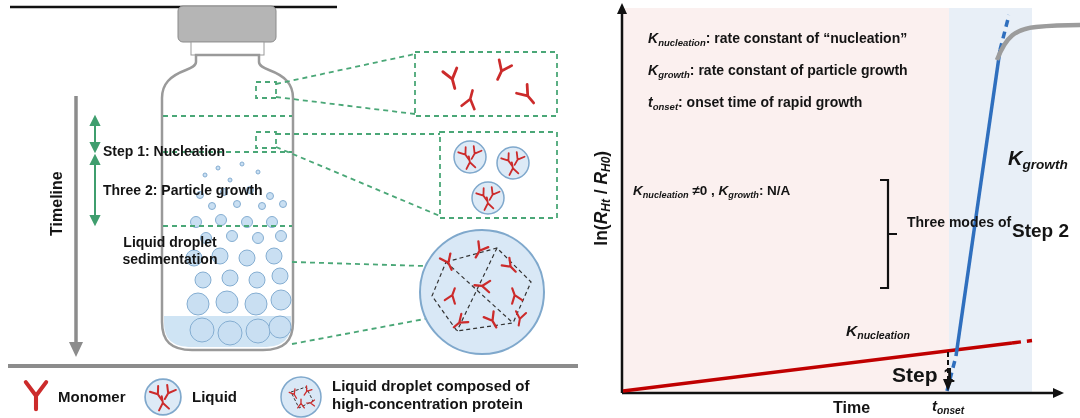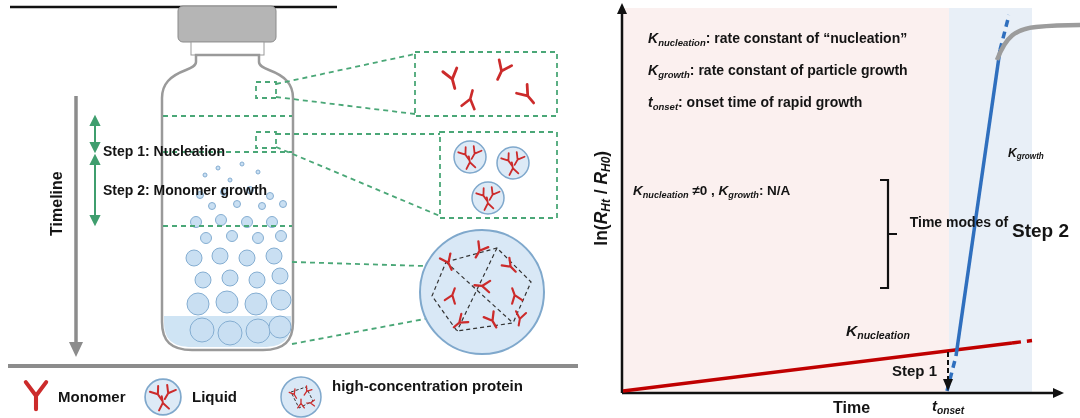--- a/index.html
+++ b/index.html
@@ -186,28 +186,33 @@
       </g>
 
       <path d="M880,180 L888,180 L888,288 L880,288 M888,234 L897,234" stroke="#111" stroke-width="2.2" fill="none"></path>
     </g>
   </svg>
 
   <div class="txt center" style="left:-4px; top:194px; width:122px; font-size:16px; transform:rotate(-90deg);">Timeline</div>
 
   <div class="txt" style="left:103px; top:124px; font-size:14px;margin-top:19px;">Step 1: Nucleation</div>
 
-  <div class="txt" style="left:103px; top:182px; font-size:14px;">Step 2: Monomer growth</div>
-
+  <div class="txt" style="left:103px; top:182px; font-size:14px;">Three 2: Particle growth</div>
+
+  <div class="txt center" style="left:95px; top:234px; width:150px; font-size:14px;">
+    <div>Liquid droplet</div>
+    <div>sedimentation</div>
+  </div>
 
   <div class="txt" style="left:58px; top:388px; font-size:15px;">Monomer</div>
 
   <div class="txt" style="left:192px; top:388px; font-size:15px;">Liquid</div>
 
   <div class="txt" style="left:332px; top:377px; font-size:15px;">
+    <div>Liquid droplet composed of</div>
     <div>high-concentration protein</div>
   </div>
 
   <div class="txt center" style="left:492px; top:187px; width:220px; font-size:17.5px; transform:rotate(-90deg);">
     <span>ln(</span><span class="it">R</span><span class="sub">Ht</span><span> / </span><span class="it">R</span><span class="sub">H0</span><span>)</span>
   </div>
 
   <div class="txt" style="left:648px; top:30px; font-size:14px;">
     <span class="it">K</span><span class="sub">nucleation</span><span>: rate constant of “nucleation”</span>
   </div>
@@ -216,34 +221,34 @@
   </div>
   <div class="txt" style="left:648px; top:94px; font-size:14px;">
     <span class="it">t</span><span class="sub">onset</span><span>: onset time of rapid growth</span>
   </div>
 
   <div class="txt" style="left:633px; top:183px; font-size:13.5px;">
     <span class="it">K</span><span class="sub">nucleation</span><span> ≠0 , </span><span class="it">K</span><span class="sub">growth</span><span>: N/A</span>
   </div>
 
   <div class="txt center" style="left:898px; top:214px; width:122px; font-size:14px;">
-    <div>Time modes of</div>
-  </div>
-
-  <div class="txt" style="left:1008px; top:146px; font-size:12px;">
+    <div>Three modes of</div>
+  </div>
+
+  <div class="txt" style="left:1008px; top:146px; font-size:20px;">
     <span class="it">K</span><span class="sub">growth</span>
   </div>
 
   <div class="txt" style="left:1012px; top:220px; font-size:19px;">Step 2</div>
 
   <div class="txt" style="left:846px; top:322px; font-size:15.5px;">
     <span class="it">K</span><span class="sub">nucleation</span>
   </div>
 
-  <div class="txt" style="left:892px; top:362px; font-size:15px;">Step 1</div>
+  <div class="txt" style="left:892px; top:362px; font-size:21px;">Step 1</div>
 
   <div class="txt" style="left:833px; top:398px; font-size:16px;">Time</div>
 
   <div class="txt" style="left:932px; top:397px; font-size:15px;">
     <span class="it">t</span><span class="sub">onset</span>
   </div>
 
 </div>
 
 </body></html>

